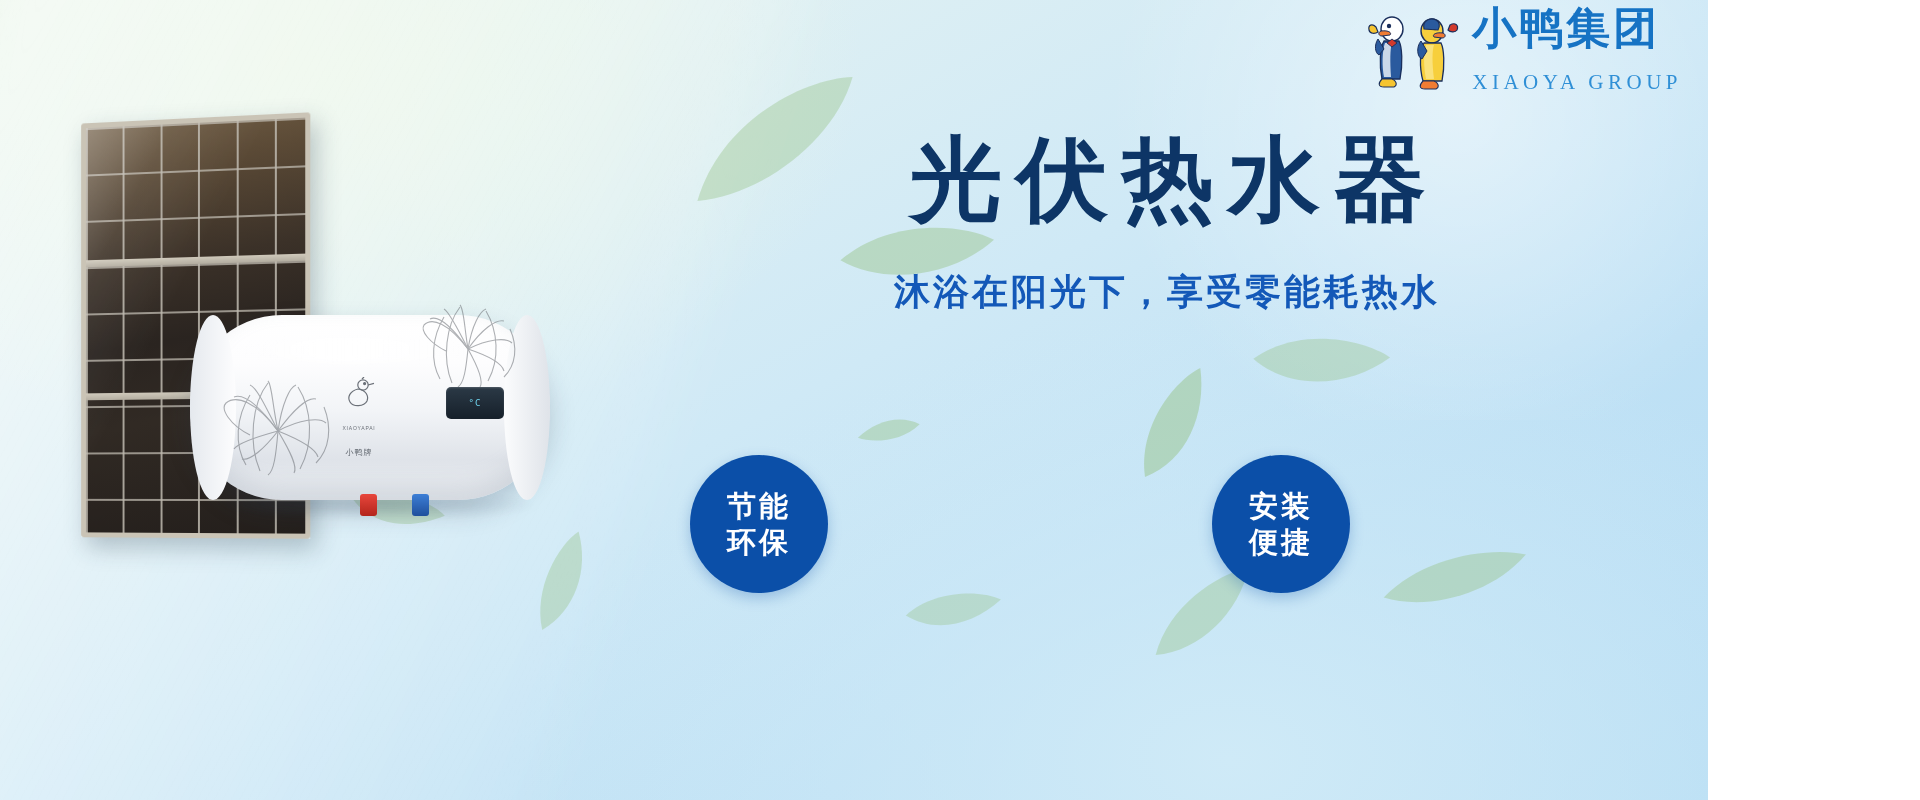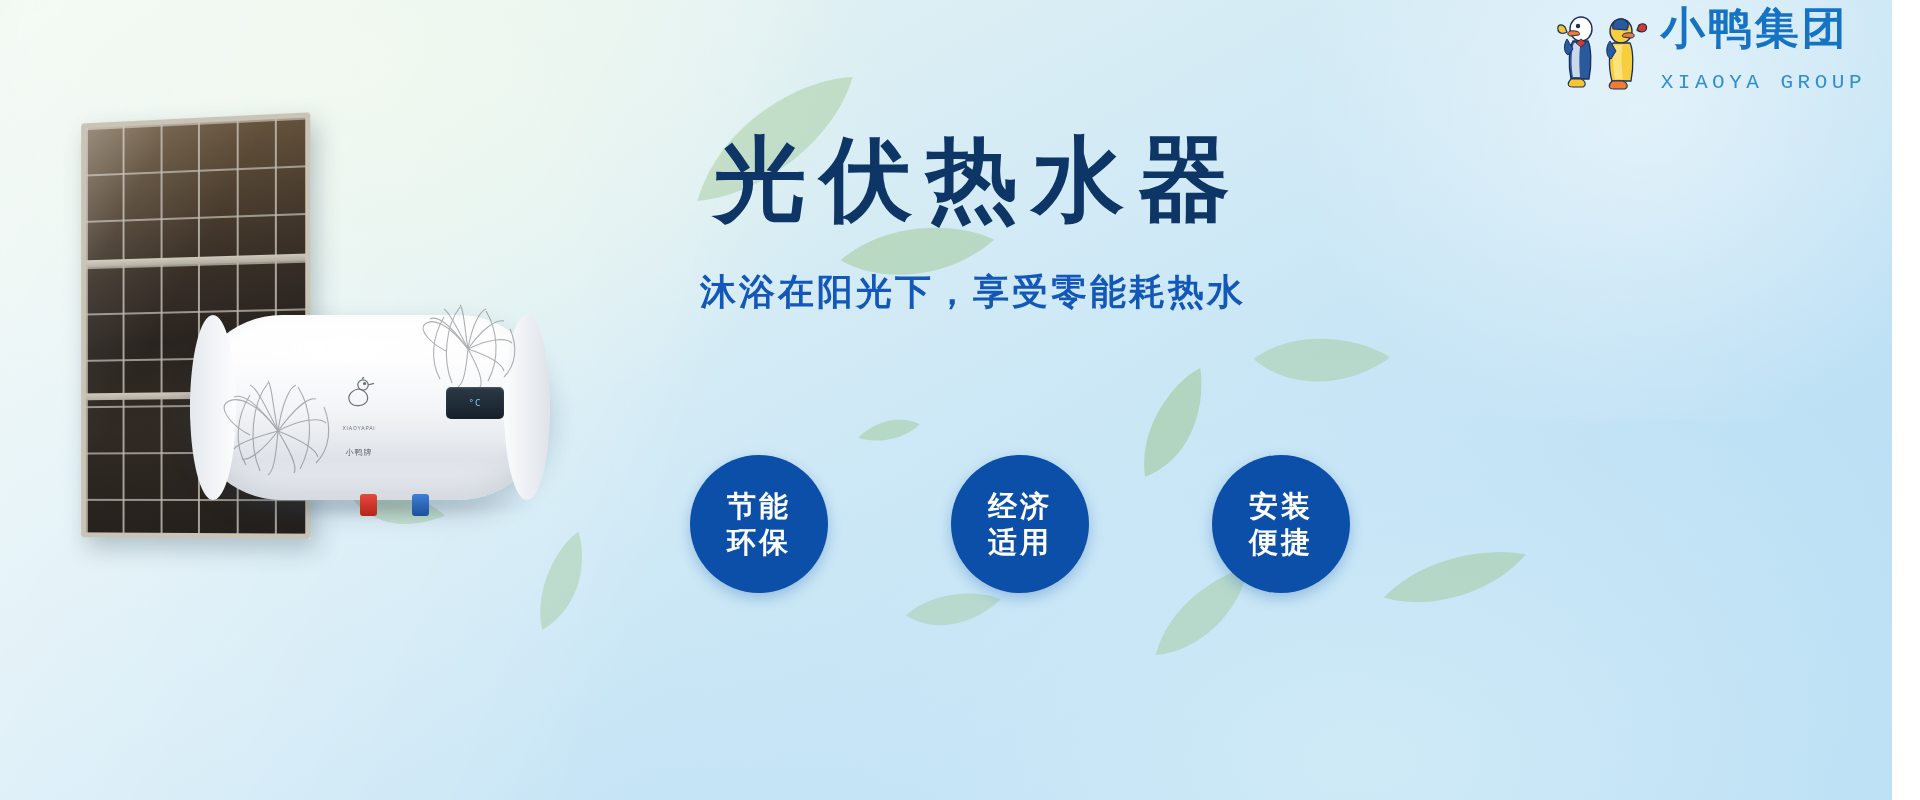--- a/index.html
+++ b/index.html
@@ -4,21 +4,21 @@
 <style>
   * { margin:0; padding:0; box-sizing:border-box; }
   html, body {
     width:1920px; height:800px;
     overflow:hidden;
     font-family:"Liberation Sans", sans-serif;
   }
 
   #banner {
     position:relative;
-    width:1892px; height:800px;
+    width:1708px; height:800px;
     background:
       radial-gradient(ellipse 900px 620px at 18% 8%, #eaf6e8 0%, rgba(234,246,232,0) 62%),
       radial-gradient(ellipse 1100px 700px at 72% 95%, #cfeaf7 0%, rgba(207,234,247,0) 65%),
       linear-gradient(152deg, #e9f5ea 0%, #dff0f3 22%, #cfe9f6 48%, #bfe1f5 72%, #b6ddf4 100%);
     overflow:hidden;
   }
 
   
   .light-streak {
     position:absolute;
@@ -47,21 +47,21 @@
   }
   .ducks { width:96px; height:82px; flex:0 0 auto; }
   .logo-text { display:flex; flex-direction:column; align-items:flex-start; line-height:1; }
   .logo-cn {
     font-size:44px; font-weight:bold; color:#1673c4;
     letter-spacing:3px; font-family:"DejaVu Sans", sans-serif;
   }
   .logo-en {
     margin-top:22px;
     font-size:21px; color:#2f8fd6; letter-spacing:4.5px;
-    font-family:Liberation Mono, monospace;
+    font-family:Liberation Serif, serif;
   }
 
   
   #solar-panel {
     position:absolute; left:78px; top:118px;
     width:232px; height:420px;
     transform:perspective(1200px) rotateY(-9deg) skewY(-1.2deg);
     box-shadow:6px 10px 22px rgba(40,60,80,0.28);
   }
   .panel-frame {
@@ -131,21 +131,21 @@
   .tank-shadow {
     position:absolute; left:210px; top:492px;
     width:330px; height:26px; border-radius:50%;
     background:radial-gradient(ellipse at center, rgba(60,80,100,0.22), rgba(60,80,100,0) 72%);
     filter:blur(4px);
   }
 
   
   #headline-block {
     position:absolute; left:700px; top:130px; width:740px;
-    text-align:left;
+    text-align:right;
   }
   #main-title {
     font-family:"DejaVu Sans", sans-serif;
     font-size:92px; font-weight:bold;
     color:#0d3566; letter-spacing:14px;
     line-height:1.08;
     margin-left:14px;
   }
   #subtitle {
     margin-top:39px;
@@ -346,22 +346,18 @@
     <div id="main-title">光伏热水器</div>
     <div id="subtitle">沐浴在阳光下，享受零能耗热水</div>
   </div>
 
   <div id="badges">
     <div class="badge">
       <span>节能</span>
       <span>环保</span>
     </div>
     <div class="badge">
-      <span>经济</span>
-      <span>适用</span>
-    </div>
-    <div class="badge">
       <span>安装</span>
       <span>便捷</span>
     </div>
   </div>
 
 </div>
 
 </body></html>

